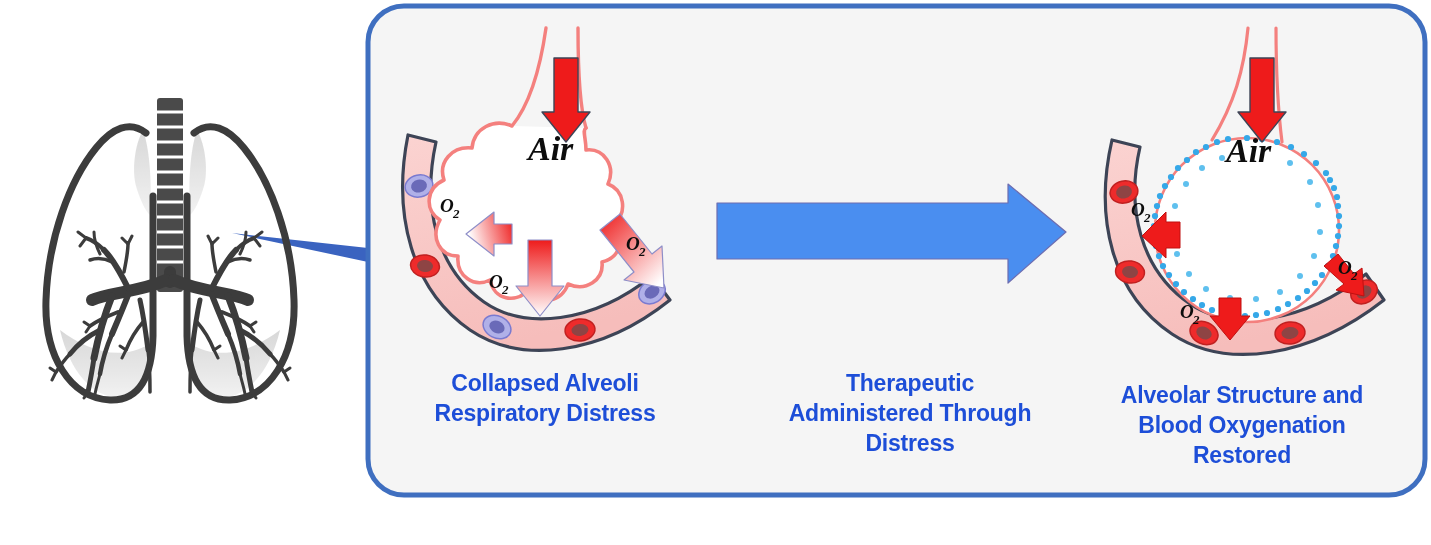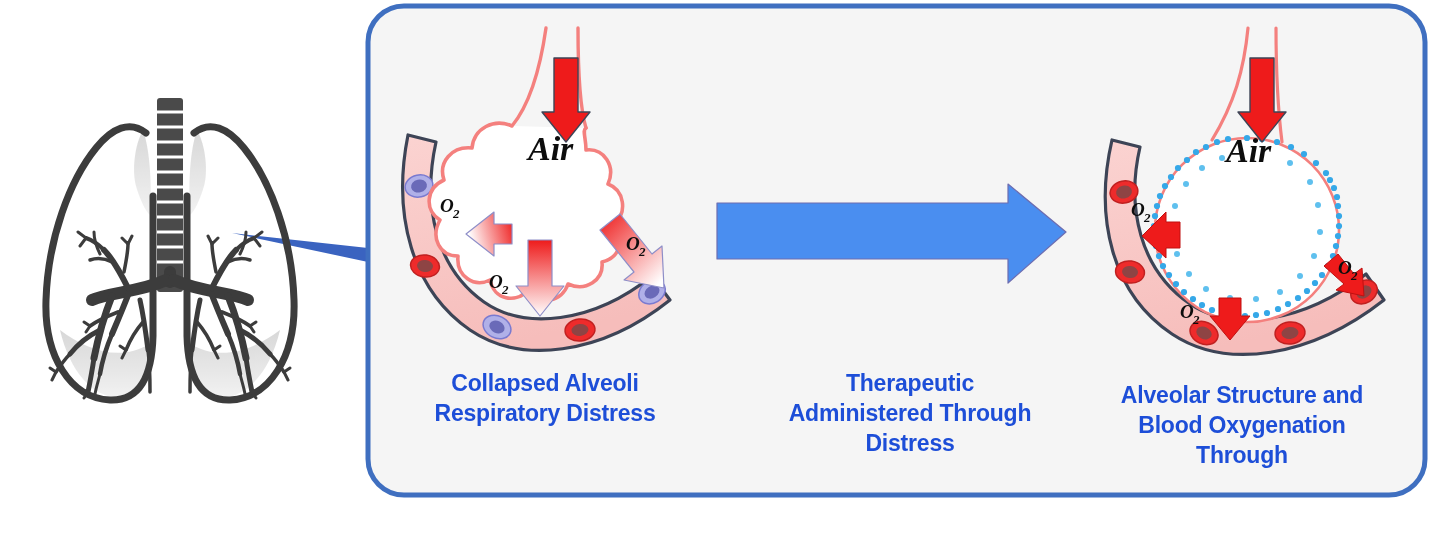--- a/index.html
+++ b/index.html
@@ -397,16 +397,16 @@
 
   <div class="caption" id="caption-mid">
     <span class="cap-line">Therapeutic</span>
     <span class="cap-line">Administered Through</span>
     <span class="cap-line">Distress</span>
   </div>
 
   <div class="caption" id="caption-right">
     <span class="cap-line">Alveolar Structure and</span>
     <span class="cap-line">Blood Oxygenation</span>
-    <span class="cap-line">Through</span>
+    <span class="cap-line">Restored</span>
   </div>
 
 </div>
 
 </body></html>

